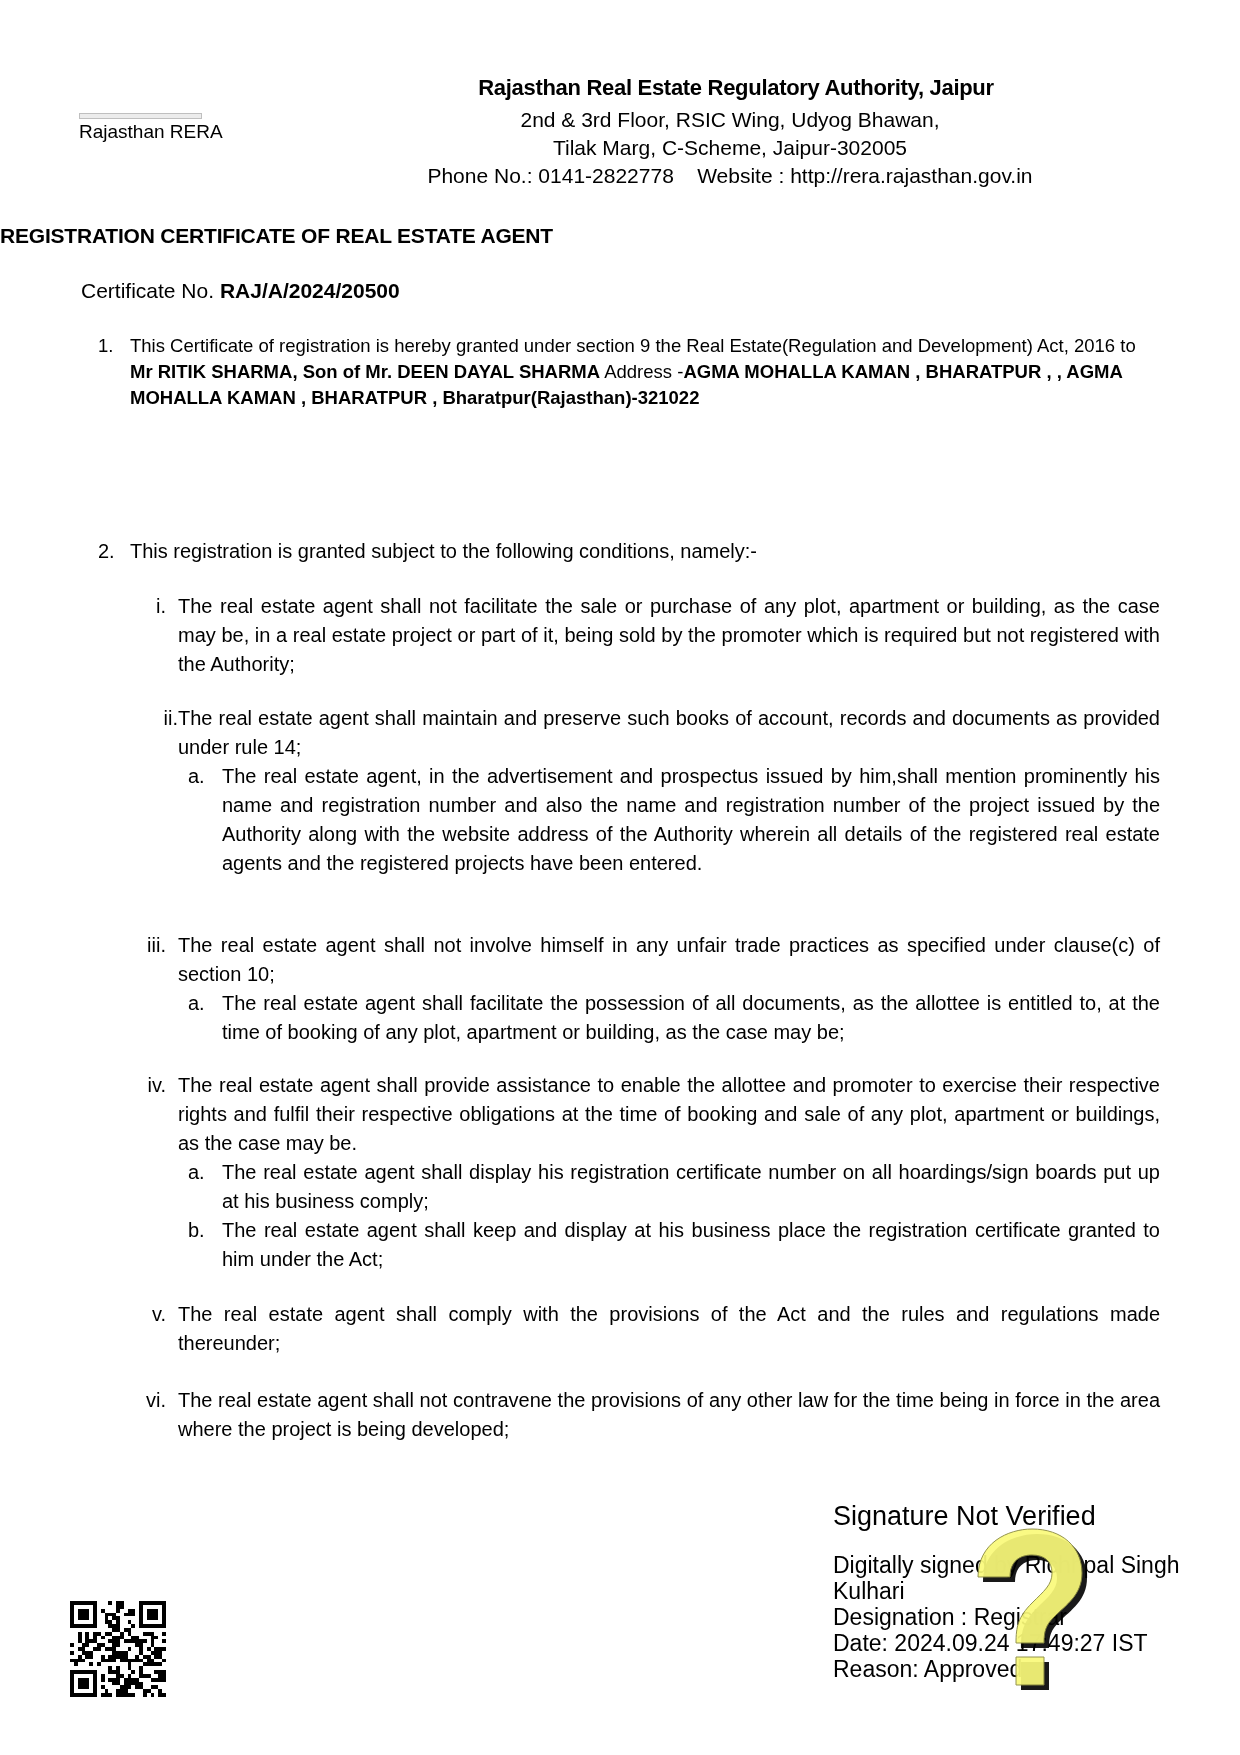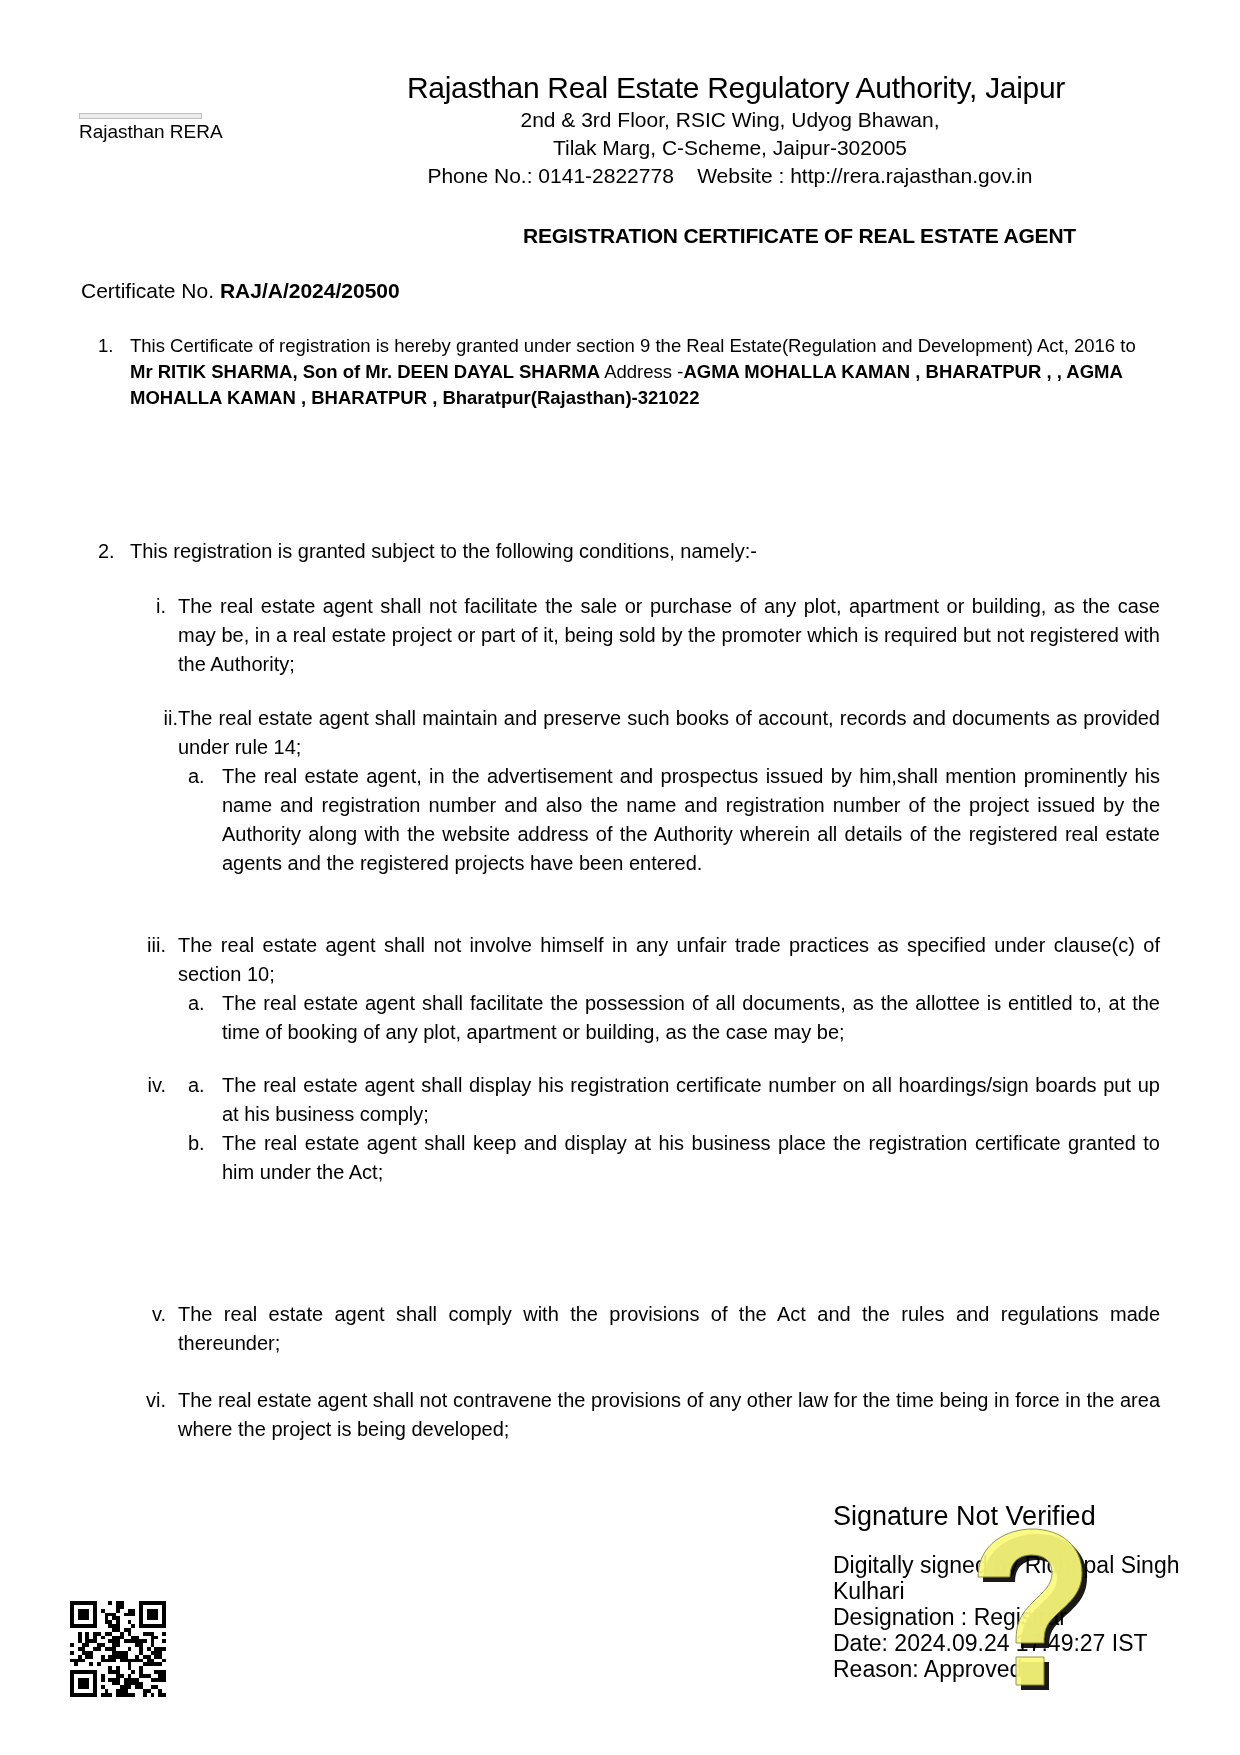--- a/index.html
+++ b/index.html
@@ -6,24 +6,24 @@
   body {
     width: 1240px; height: 1755px; position: relative; overflow: hidden;
     font-family: "Liberation Sans", sans-serif; color: #000;
   }
   .logo-box {
     position: absolute; left: 79px; top: 113px; width: 121px; height: 4px;
     border: 1px solid #bfbfbf; background: #ececec;
   }
   .logo-text { position: absolute; left: 79px; top: 121px; font-size: 19px; }
   .org { position: absolute; left: 360px; top: 70px; width: 740px; text-align: center; }
-  .org-name { font-size: 30px; font-weight: normal; letter-spacing: -0.3px; line-height: 36px; margin-left: 12px; }
+  .org-name { font-size: 22px; font-weight: bold; letter-spacing: -0.3px; line-height: 36px; margin-left: 12px; }
   .org-line { font-size: 21px; line-height: 28px; }
   .doc-title {
-    position: absolute; left: 0; width: 1076px; top: 224px; text-align: right;
+    position: absolute; left: 0; width: 1076px; top: 224px; text-align: left;
     font-size: 21px; font-weight: bold; letter-spacing: -0.2px;
   }
   .cert-no { position: absolute; left: 81px; top: 279px; font-size: 21px; }
   .cert-no b { font-weight: bold; }
 
   .para { position: absolute; font-size: 18.5px; line-height: 26px; }
   .p1 { left: 98px; top: 333px; width: 1060px; }
   .p1 .num { position: absolute; left: 0; top: 0; width: 28px; }
   .p1 .body { margin-left: 32px; }
 
@@ -90,20 +90,21 @@
     <div class="clause" style="top: 931px;">
       <span class="rn" style="right: auto; left: 0px; width: 36px;">iii.</span>
       <div class="txt">The real estate agent shall not involve himself in any unfair trade practices as specified under clause(c) of section 10;</div>
       <div style="position: relative; margin-left: 48px;">
         <span style="position: absolute; left: 10px; top: 0px;">a.</span>
         <div style="margin-left: 44px; text-align: justify;">The real estate agent shall facilitate the possession of all documents, as the allottee is entitled to, at the time of booking of any plot, apartment or building, as the case may be;</div>
       </div>
     </div>
     <div class="clause" style="top: 1071px;">
       <span class="rn" style="right: auto; left: 0px; width: 36px;">iv.</span>
+      <div class="txt">The real estate agent shall provide assistance to enable the allottee and promoter to exercise their respective rights and fulfil their respective obligations at the time of booking and sale of any plot, apartment or buildings, as the case may be.</div>
       <div style="position: relative; margin-left: 48px;">
         <span style="position: absolute; left: 10px; top: 0px;">a.</span>
         <div style="margin-left: 44px; text-align: justify;">The real estate agent shall display his registration certificate number on all hoardings/sign boards put up at his business comply;</div>
       </div>
       <div style="position: relative; margin-left: 48px;">
         <span style="position: absolute; left: 10px; top: 0px;">b.</span>
         <div style="margin-left: 44px; text-align: justify;">The real estate agent shall keep and display at his business place the registration certificate granted to him under the Act;</div>
       </div>
     </div>
     <div class="clause" style="top: 1300px;">

